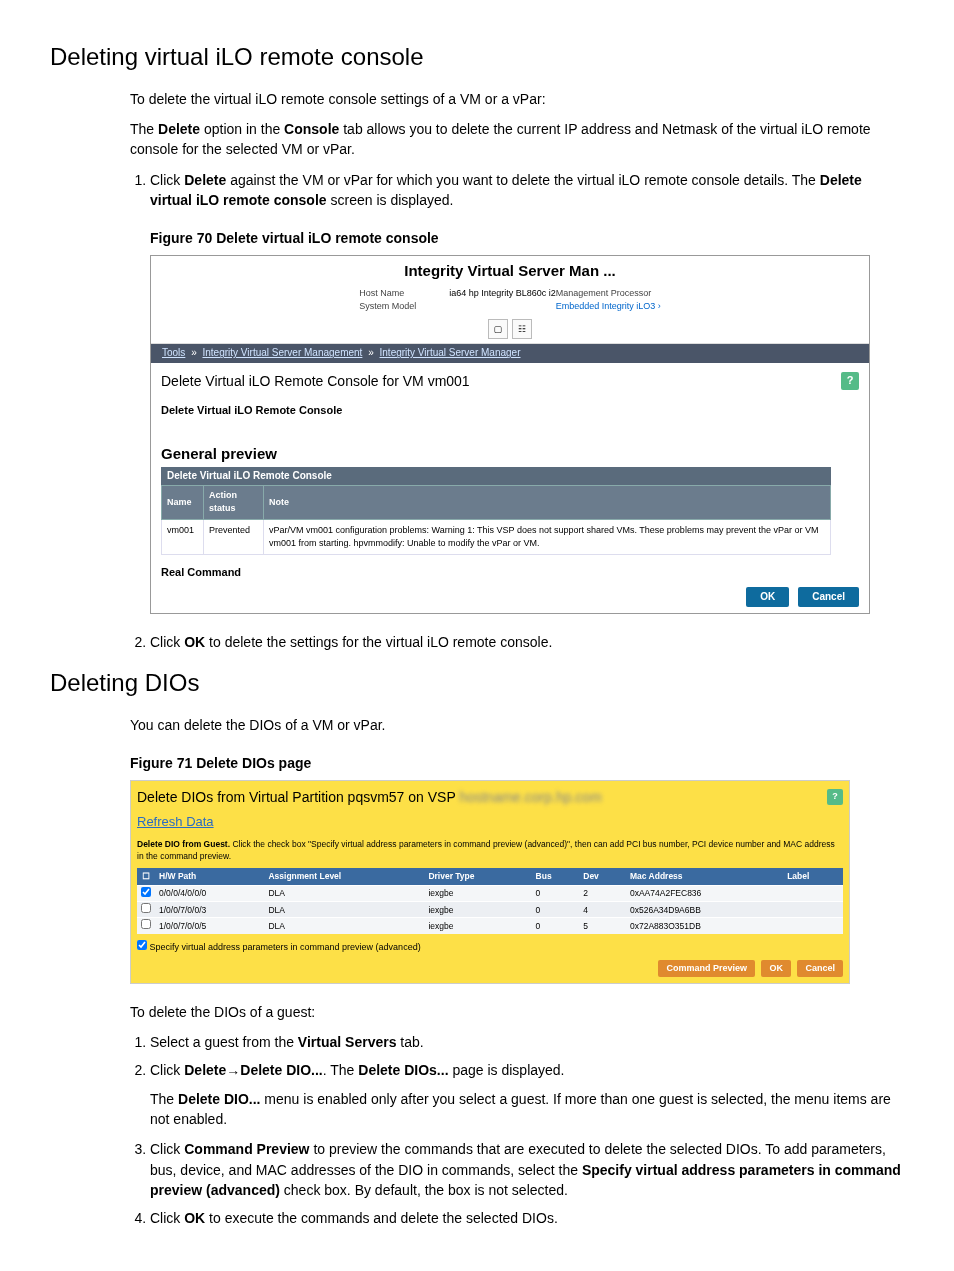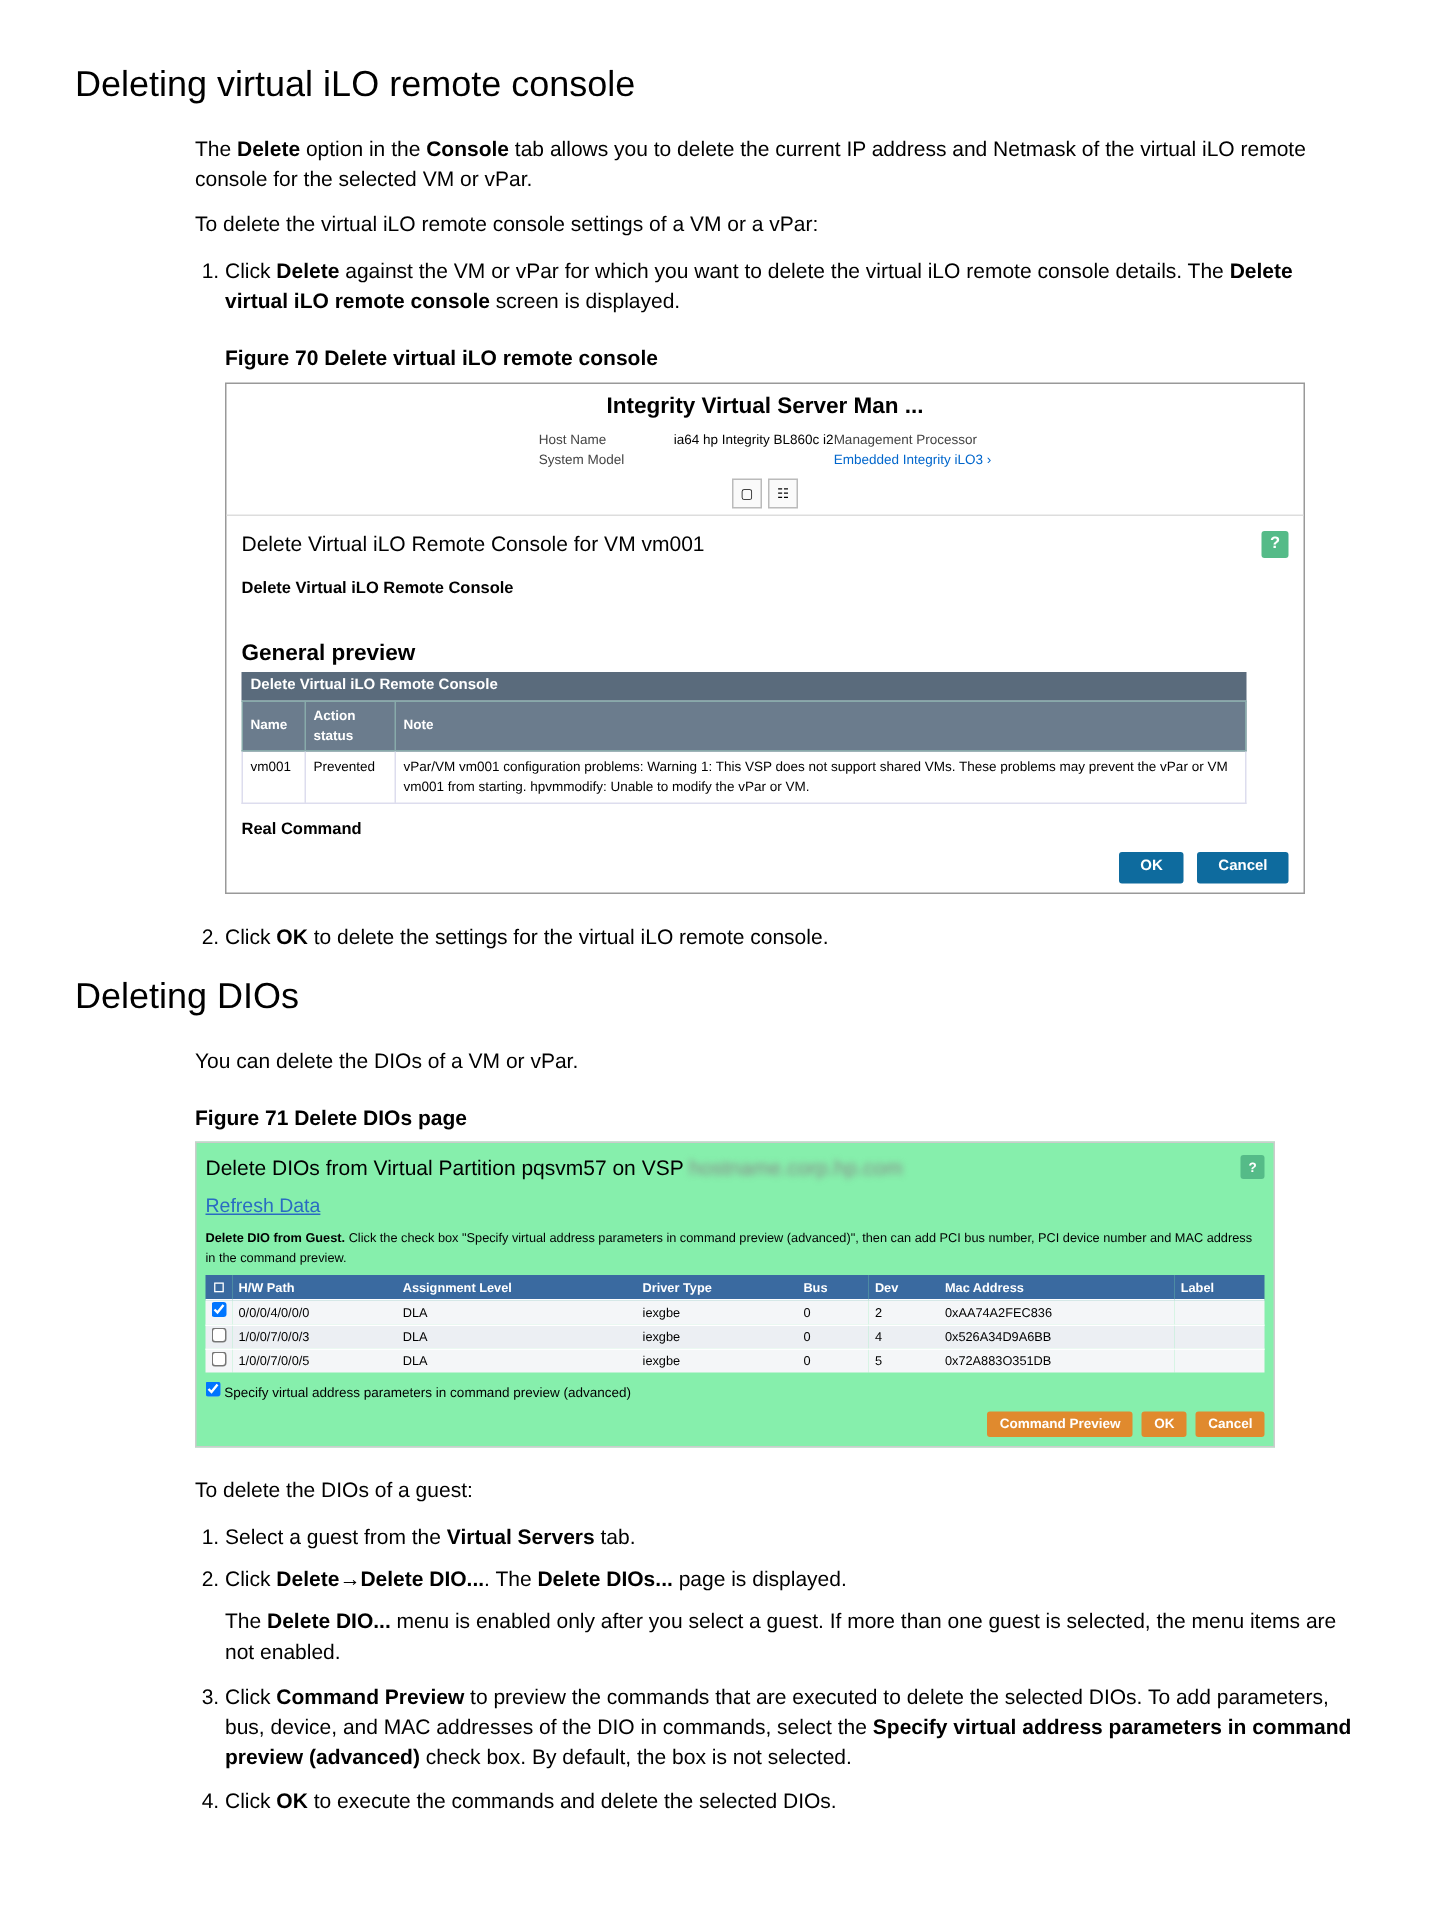--- a/index.html
+++ b/index.html
@@ -51,21 +51,21 @@
   .fig70 .tbl th { background:#6b7c8d; color:#fff; text-align:left; padding:3px 5px; font-weight:700; border:1px solid #8aa;}
   .fig70 .tbl td { padding:4px 5px; border:1px solid #dde; vertical-align:top;}
   .fig70 .tbl th:nth-child(1){width:42px;}
   .fig70 .tbl th:nth-child(2){width:60px;}
   .fig70 .rc { font-weight:700; font-size:11px; padding:10px 10px 2px 10px;}
   .fig70 .rct { font-size:9px; padding:0 10px 6px 10px;}
   .fig70 .btnrow { text-align:right; padding:4px 10px 6px 10px;}
   .fig70 .btn { display:inline-block; background:#0e6b9e; color:#fff; font-size:10px; padding:3px 14px; border-radius:2px; margin-left:6px; cursor:pointer; font-weight:700;}
 
   
-  .fig71 { border:1px solid #ccc; width:720px; padding:6px; font-size:9px; background:#86efac; margin-bottom:18px;}
+  .fig71 { border:1px solid #ccc; width:720px; padding:6px; font-size:9px; background:#fde047; margin-bottom:18px;}
   .fig71 .top { display:flex; justify-content:space-between; align-items:center;}
   .fig71 .top .t { font-size:14px; font-weight:400;}
   .fig71 .blur { filter: blur(2px); color:#888;}
   .fig71 .refresh { color:#2a6cc2; text-decoration:underline; font-size:13px; display:inline-block; margin:6px 0;}
   .fig71 .instr { font-size:8.5px; margin-bottom:6px;}
   .fig71 table { width:100%; border-collapse:collapse; font-size:8.5px;}
   .fig71 th { background:#3a6aa0; color:#fff; padding:2px 4px; text-align:left; font-weight:700;}
   .fig71 td { background:#eceff3; padding:1px 4px; border-top:1px solid #fff;}
   .fig71 tr:nth-child(odd) td { background:#f4f6f8; }
   .fig71 .cb { width:16px; text-align:center;}
@@ -78,24 +78,24 @@
   .fig71 .btn.cancel { background:#e08a2e; }
 
   .footer { font-size:12px; margin-top:59px; font-weight:300;}
 </style>
 </head>
 <body>
 
 <h1>Deleting virtual iLO remote console</h1>
 
 <div class="body-indent">
+  <p>To delete the virtual iLO remote console settings of a VM or a vPar:</p>
   <p>
     <span>The </span><span class="bold">Delete</span><span> option in the </span><span class="bold">Console</span><span> tab allows you to delete the current IP address and Netmask of the virtual iLO remote console for the selected VM or vPar.</span>
   </p>
-  <p>To delete the virtual iLO remote console settings of a VM or a vPar:</p>
   <ol>
     <li>
       <span>Click </span><span class="bold">Delete</span><span> against the VM or vPar for which you want to delete the virtual iLO remote console details. The </span><span class="bold">Delete virtual iLO remote console</span><span> screen is displayed.</span>
 
       <div class="figcap">Figure 70 Delete virtual iLO remote console</div>
 
       <div class="fig70">
         <div class="hdr">
           <span class="title">Integrity Virtual Server Man ...</span>
           <div class="cols">
@@ -109,20 +109,25 @@
             </div>
             <div class="colbox">
               <div class="k">Management Processor</div>
               <div><a href="#" class="mp">Embedded Integrity iLO3 ›</a></div>
             </div>
           </div>
           <div class="icons">
             <div class="iconbox">▢</div>
             <div class="iconbox">☷</div>
           </div>
+        </div>
+        <div class="crumb">
+          <a href="#">Tools</a> »
+          <a href="#">Integrity Virtual Server Management</a> »
+          <a href="#">Integrity Virtual Server Manager</a>
         </div>
         <div class="section-title">
           <span class="t">Delete Virtual iLO Remote Console for VM vm001</span>
           <span class="help">?</span>
         </div>
         <div class="sub1">Delete Virtual iLO Remote Console</div>
         <div class="sub2">General preview</div>
         <div class="tbl">
           <div class="caption">Delete Virtual iLO Remote Console</div>
           <table>

